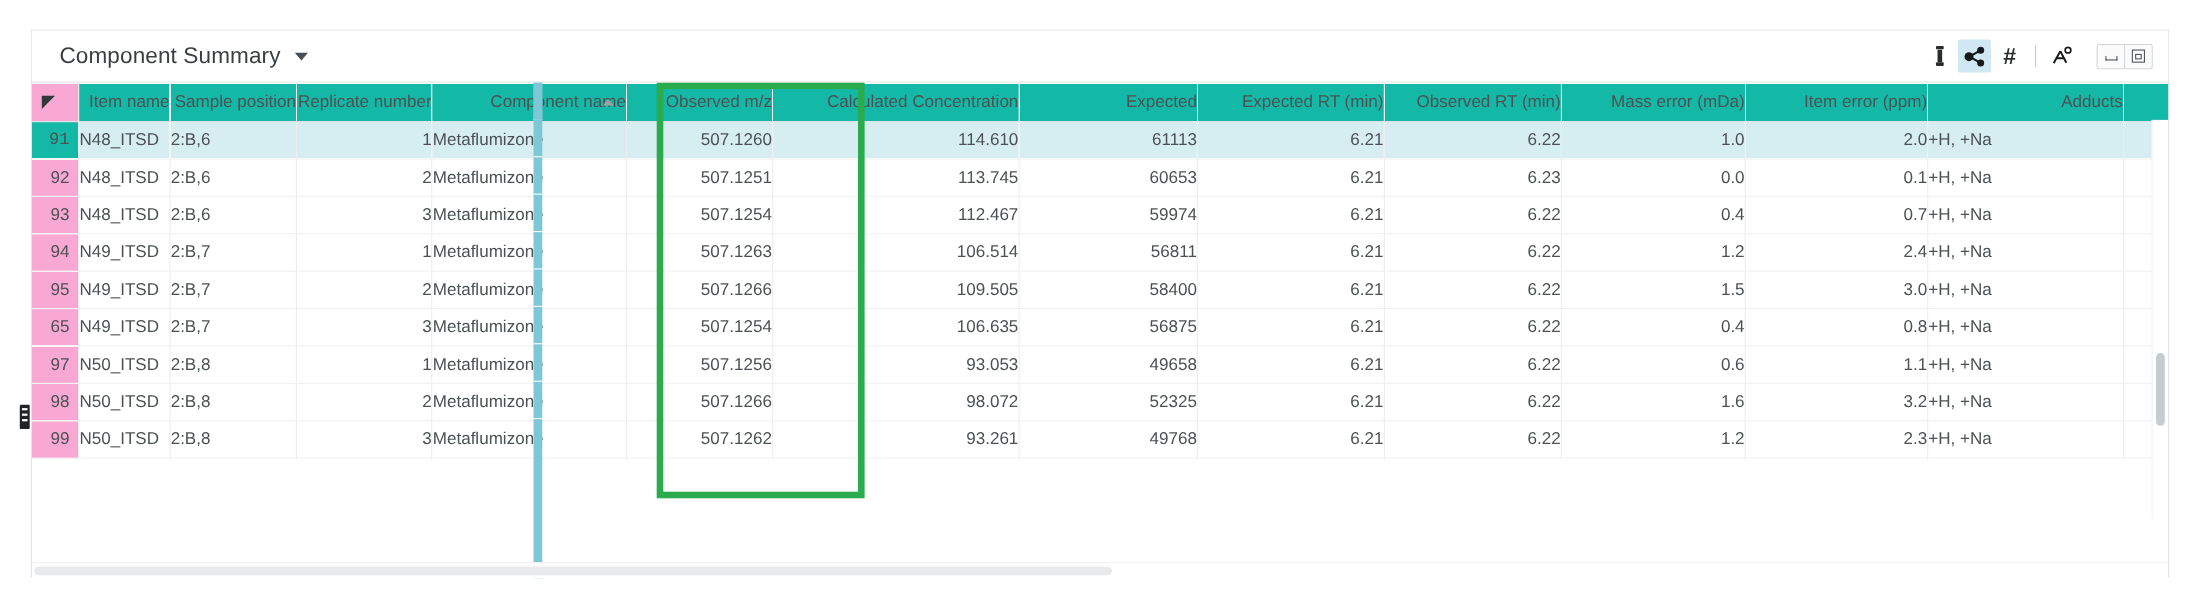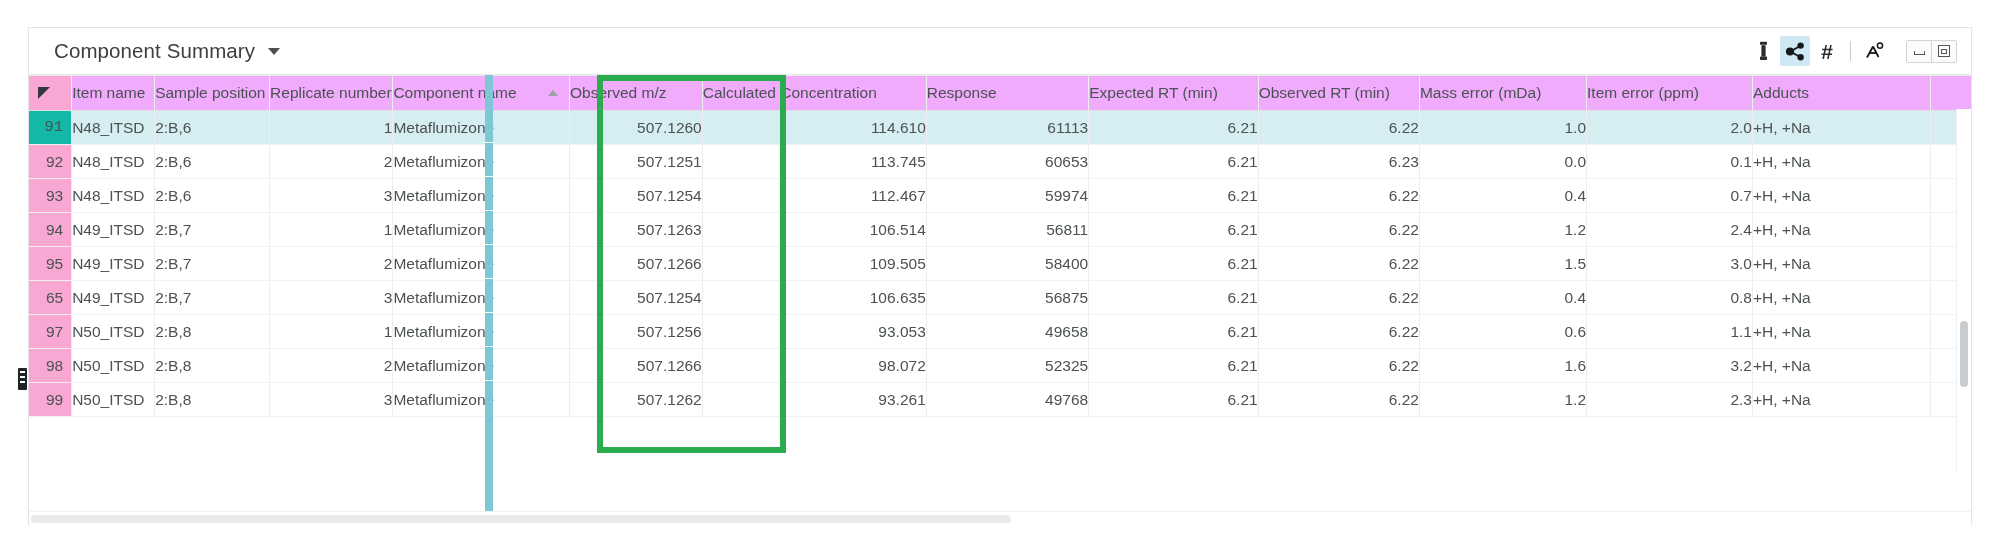--- a/index.html
+++ b/index.html
@@ -64,25 +64,25 @@
 
   table.tbl{border-collapse:collapse;table-layout:fixed;width:1973px;}
   table.tbl th,table.tbl td{
     padding:0;margin:0;box-sizing:border-box;
     font-size:15.5px;color:#4c5154;font-weight:400;
     white-space:nowrap;overflow:hidden;
     border-right:1px solid #ededef;
   }
   thead th{
     height:34px;line-height:34px;
-    background:#f0abfc;
+    background:#14b8a6;
     border-bottom:1px solid #e0e2e4;
     border-top:1px solid #eceef0;
     color:#5b6164;font-size:15.5px;
-    text-align:left;
+    text-align:right;
     padding-left:11px;padding-right:11px;
     position:relative;vertical-align:middle;
   }
   tbody td{
     height:33px;line-height:33px;
     border-bottom:1px solid #f0f1f2;
     padding-left:11px;padding-right:11px;
     vertical-align:middle;
   }
   tbody tr.sel td{background:#d6eef2;}
@@ -245,21 +245,21 @@
             </th>
             <th>Item name</th>
             <th>Sample position</th>
             <th>Replicate number</th>
             <th>
               <span>Component name</span>
               <span class="sort-asc"></span>
             </th>
             <th>Observed m/z</th>
             <th>Calculated Concentration</th>
-            <th>Response</th>
+            <th>Expected</th>
             <th>Expected RT (min)</th>
             <th>Observed RT (min)</th>
             <th>Mass error (mDa)</th>
             <th>Item error (ppm)</th>
             <th>Adducts</th>
             <th class="trail-col"></th>
           </tr>
         </thead>
 
         <tbody id="tbody">

